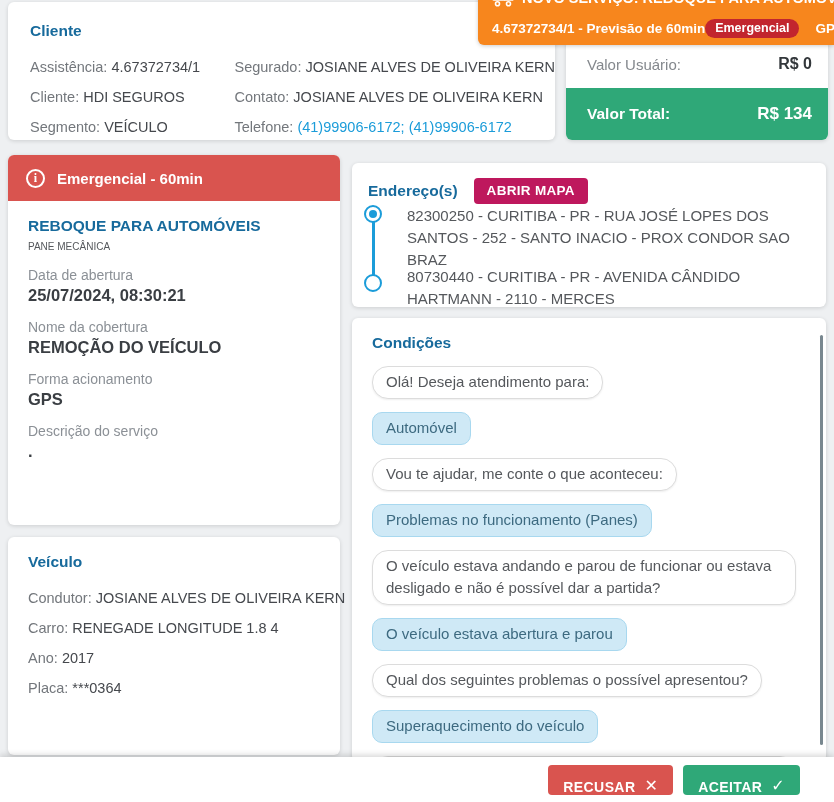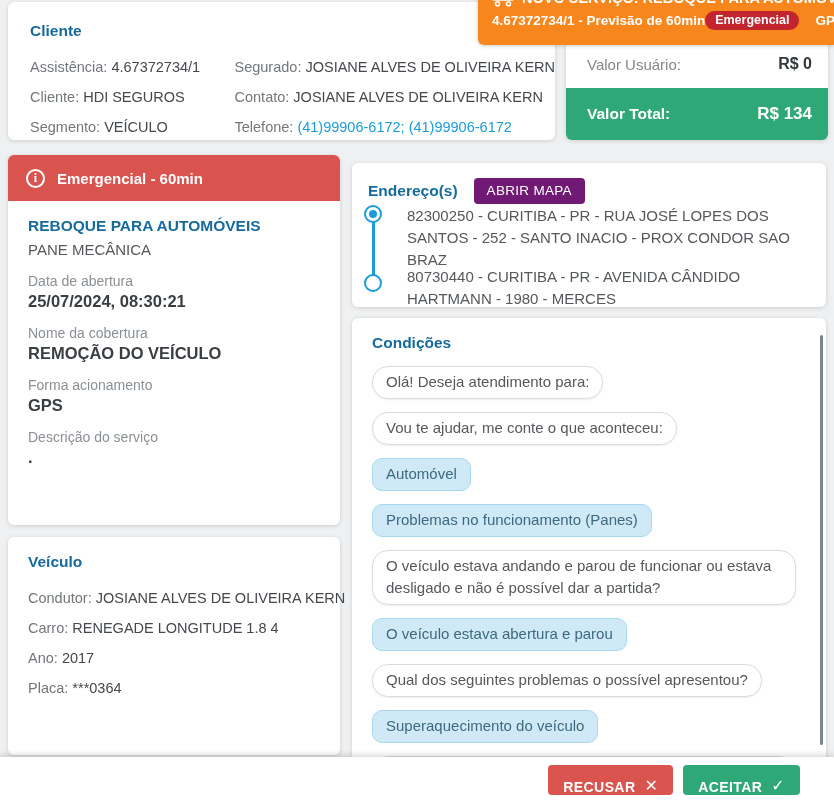--- a/index.html
+++ b/index.html
@@ -18,21 +18,21 @@
 
   
   .top-banner {
     position:absolute; left:478px; top:-13px; width:356px; height:58px;
     background:#f7861d; border-radius:6px 0 0 6px; z-index:6;
     padding:2px 10px 0 14px; color:#fff;
     box-shadow:0 1px 4px rgba(0,0,0,.2);
   }
   .tb-title-row { display:flex; align-items:center; gap:8px; height:18px; }
   .tb-title { font-size:14.5px; font-weight:bold; white-space:nowrap; }
-  .tb-sub-row { display:flex; align-items:center; margin-top:4px; }
+  .tb-sub-row { display:flex; align-items:center; margin-top:12px; }
   .tb-sub { font-size:13.5px; font-weight:bold; white-space:nowrap; }
   .pill {
     margin-left:auto; background:#c2252e; border-radius:999px;
     padding:2px 10px 3px; font-size:12.5px; font-weight:bold;
   }
   .gps { font-size:13.5px; font-weight:bold; margin-left:16px; margin-right:4px; }
 
   
   .cliente-card { left:8px; top:2px; width:547px; height:138px; padding:20px 0 12px 22px;border-radius:6px; }
   .cliente-cols { display:flex; margin-top:12px; }
@@ -61,35 +61,35 @@
     height:46px; background:#d9544f; color:#fff; display:flex; align-items:center;
     gap:12px; padding-left:18px; font-size:15px; font-weight:bold;
   }
   .info-icon {
     width:19px; height:19px; border:2px solid #fff; border-radius:50%;
     display:flex; align-items:center; justify-content:center;
     font-size:12px; font-weight:bold; font-family:"Liberation Serif",serif;
   }
   .service-body { padding:16px 20px 0; }
   .service-title { color:#176a9c; font-weight:bold; font-size:15.5px; margin-bottom:6px; }
-  .service-sub { color:#55585c; font-size:15px; margin-bottom:15px; }
+  .service-sub { color:#55585c; font-size:10px; margin-bottom:15px; }
   .fblock { margin-bottom:13px; }
   .fblock .flabel { color:#8b9096; font-size:14px; line-height:17px; }
   .fblock .fvalue { color:#3a3e43; font-size:16.5px; font-weight:bold; line-height:22px; }
 
   
   .veiculo-card { left:8px; top:537px; width:332px; height:218px; padding:16px 18px 0 20px; }
   .veiculo-card .rows { margin-top:12px; }
 
   
   .end-card { left:352px; top:163px; width:474px; height:144px; }
   .end-head { position:absolute; left:16px; top:15px; display:flex; align-items:center; gap:16px; }
   .map-btn {
-    background:#701a75; color:#fff; border:none; border-radius:4px;
-    padding:5px 13px 6px; font-size:13.5px; font-weight:normal; letter-spacing:.3px;
+    background:#be185d; color:#fff; border:none; border-radius:4px;
+    padding:5px 13px 6px; font-size:13.5px; font-weight:bold; letter-spacing:.3px;
     font-family:inherit; cursor:pointer;
   }
   .addr-text { position:absolute; left:55px; width:414px; font-size:15px; line-height:22px; color:#55585c; }
   .addr-1 { top:42px; }
   .addr-2 { top:103px; }
   .radio { position:absolute; left:12px; width:18px; height:18px; border:2px solid #1b9cd9; border-radius:50%; background:#fff; z-index:2; }
   .radio-1 { top:42px; display:flex; align-items:center; justify-content:center; }
   .radio-1::after { content:""; width:8px; height:8px; border-radius:50%; background:#1b9cd9; }
   .radio-2 { top:111px; }
   .timeline { position:absolute; left:20px; top:52px; width:2.5px; height:68px; background:#1b9cd9; z-index:1; }
@@ -212,29 +212,29 @@
 
 <div class="card end-card">
   <div class="end-head">
     <span class="card-title">Endereço(s)</span>
     <button class="map-btn">ABRIR MAPA</button>
   </div>
   <div class="timeline"></div>
   <div class="radio radio-1"></div>
   <div class="radio radio-2"></div>
   <div class="addr-text addr-1">82300250 - CURITIBA - PR - RUA JOSÉ LOPES DOS SANTOS - 252 - SANTO INACIO - PROX CONDOR SAO BRAZ</div>
-  <div class="addr-text addr-2">80730440 - CURITIBA - PR - AVENIDA CÂNDIDO HARTMANN - 1980 - MERCES</div>
+  <div class="addr-text addr-2">80730440 - CURITIBA - PR - AVENIDA CÂNDIDO HARTMANN - 2110 - MERCES</div>
 </div>
 
 <div class="card cond-card">
   <div class="card-title">Condições</div>
   <div class="bubbles">
     <div class="bubble q">Olá! Deseja atendimento para:</div>
+    <div class="bubble a">Automóvel</div>
     <div class="bubble q">Vou te ajudar, me conte o que aconteceu:</div>
-    <div class="bubble a">Automóvel</div>
     <div class="bubble a">Problemas no funcionamento (Panes)</div>
     <div class="bubble q">O veículo estava andando e parou de funcionar ou estava desligado e não é possível dar a partida?</div>
     <div class="bubble a">O veículo estava abertura e parou</div>
     <div class="bubble q">Qual dos seguintes problemas o possível apresentou?</div>
     <div class="bubble a">Superaquecimento do veículo</div>
     <div class="bubble q">ATENÇÃO: A próxima pergunta é importante para verificarmos</div>
   </div>
   <div class="scroll-thumb"></div>
 </div>
 

